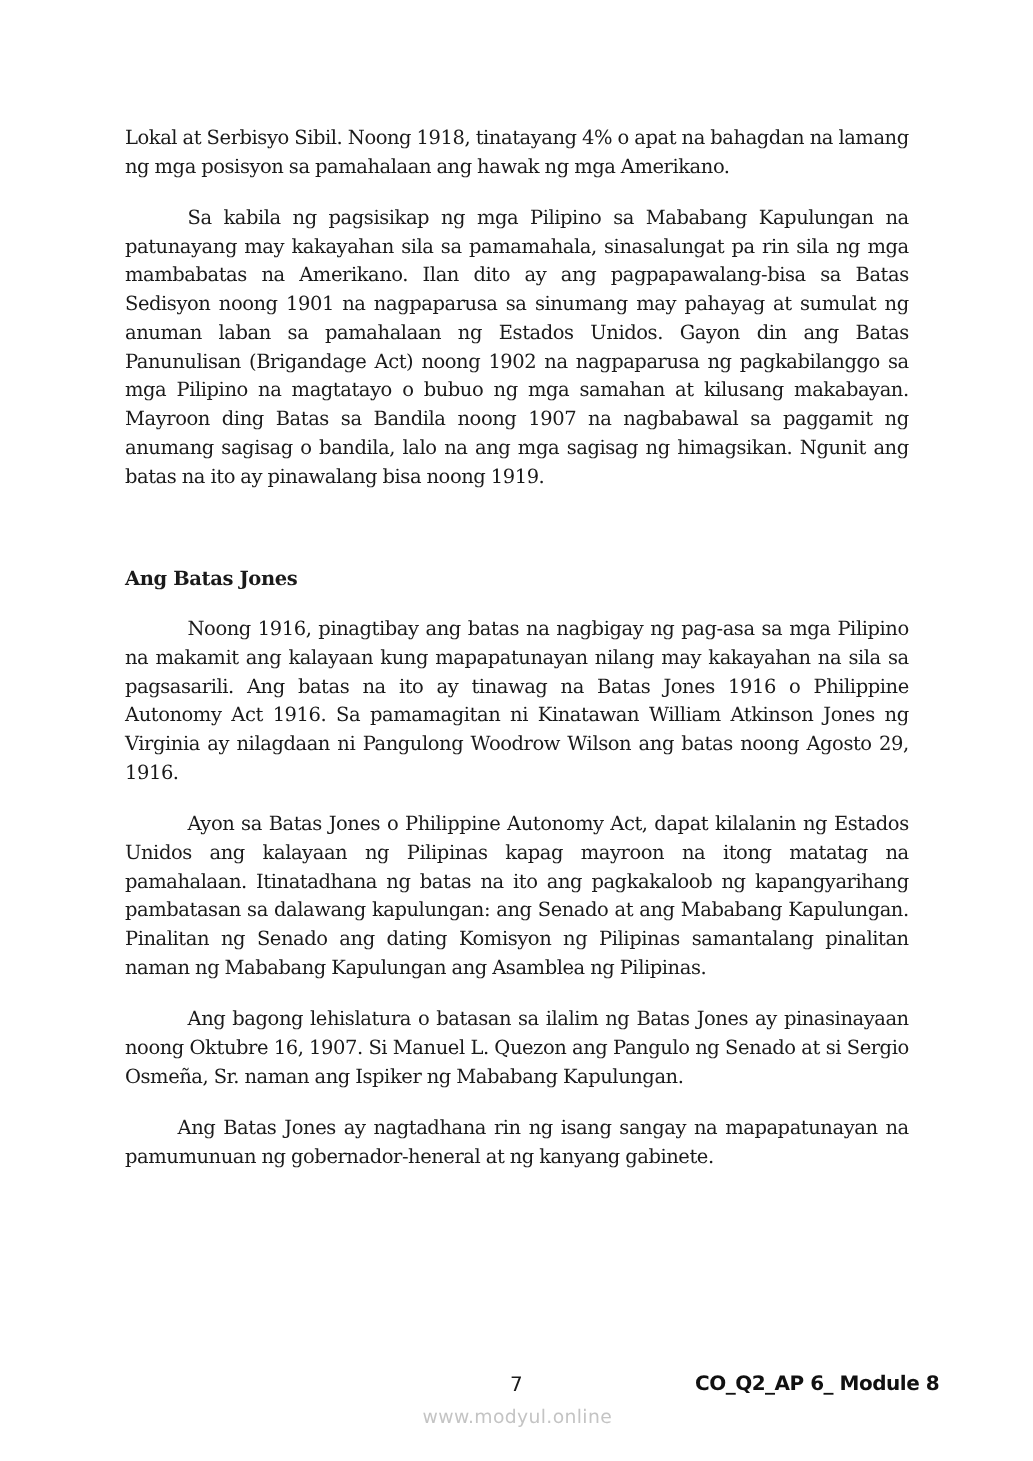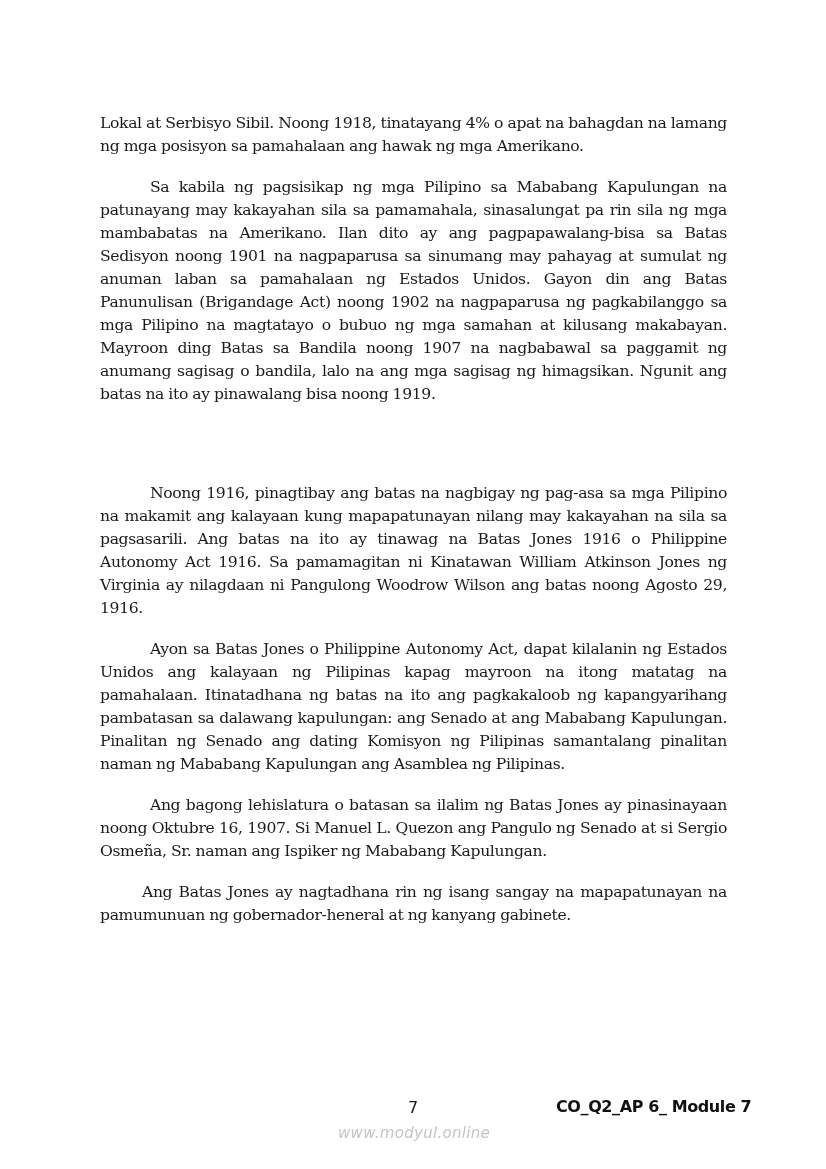--- a/index.html
+++ b/index.html
@@ -2,21 +2,21 @@
 <html><head>
   <meta charset="utf-8">
   <style>
     html, body { margin: 0; padding: 0; background: #ffffff; }
     body {
       width: 826px; height: 1169px; position: relative; overflow: hidden;
       font-family: "DejaVu Serif", "Liberation Serif", serif;
       color: #1a1a1a;
     }
     .content {
-      position: absolute; left: 100px; top: 99px; width: 627px; margin-top: 13px;
+      position: absolute; left: 100px; top: 99px; width: 627px;
     }
     .para {
       margin: 0; font-size: 15.6px; line-height: 23px;
       text-align: justify; letter-spacing: -0.35px; word-spacing: -0.3px;
     }
     .para.indent { text-indent: 50px; }
     .para.indent-small { text-indent: 42px; }
     .gap { height: 18px; }
     .gap-lg { height: 40px; }
     .heading {
@@ -29,37 +29,38 @@
       font-size: 16px; color: #1a1a1a;
     }
     .module-code {
       position: absolute; left: 556px; top: 1097px;
       font-family: "DejaVu Sans", "Liberation Sans", sans-serif;
       font-size: 16px; font-weight: bold; color: #111; letter-spacing: -0.4px;
     }
     .watermark {
       position: absolute; left: 338px; top: 1124px;
       font-family: "DejaVu Sans", "Liberation Sans", sans-serif;
-      font-size: 15px; color: #c4c4c4; letter-spacing: 0.3px; font-style: italic;
+      font-size: 15px; color: #c4c4c4; letter-spacing: 0.3px;
     }
   </style>
 </head>
 <body>
 
 <div class="content">
   <p class="para">Lokal at Serbisyo Sibil. Noong 1918, tinatayang 4% o apat na bahagdan na lamang ng mga posisyon sa pamahalaan ang hawak ng mga Amerikano.</p>
   <div class="gap"></div>
   <p class="para indent">Sa kabila ng pagsisikap ng mga Pilipino sa Mababang Kapulungan na patunayang may kakayahan sila sa pamamahala, sinasalungat pa rin sila ng mga mambabatas na Amerikano. Ilan dito ay ang pagpapawalang-bisa sa Batas Sedisyon noong 1901 na nagpaparusa sa sinumang may pahayag at sumulat ng anuman laban sa pamahalaan ng Estados Unidos. Gayon din ang Batas Panunulisan (Brigandage Act) noong 1902 na nagpaparusa ng pagkabilanggo sa mga Pilipino na magtatayo o bubuo ng mga samahan at kilusang makabayan. Mayroon ding Batas sa Bandila noong 1907 na nagbabawal sa paggamit ng anumang sagisag o bandila, lalo na ang mga sagisag ng himagsikan. Ngunit ang batas na ito ay pinawalang bisa noong 1919.</p>
   <div class="gap"></div>
   <div class="gap-lg"></div>
+  <h2 class="heading">Ang Batas Jones</h2>
   <div class="gap"></div>
   <p class="para indent">Noong 1916, pinagtibay ang batas na nagbigay ng pag-asa sa mga Pilipino na makamit ang kalayaan kung mapapatunayan nilang may kakayahan na sila sa pagsasarili. Ang batas na ito ay tinawag na Batas Jones 1916 o Philippine Autonomy Act 1916. Sa pamamagitan ni Kinatawan William Atkinson Jones ng Virginia ay nilagdaan ni Pangulong Woodrow Wilson ang batas noong Agosto 29, 1916.</p>
   <div class="gap"></div>
   <p class="para indent">Ayon sa Batas Jones o Philippine Autonomy Act, dapat kilalanin ng Estados Unidos ang kalayaan ng Pilipinas kapag mayroon na itong matatag na pamahalaan. Itinatadhana ng batas na ito ang pagkakaloob ng kapangyarihang pambatasan sa dalawang kapulungan: ang Senado at ang Mababang Kapulungan. Pinalitan ng Senado ang dating Komisyon ng Pilipinas samantalang pinalitan naman ng Mababang Kapulungan ang Asamblea ng Pilipinas.</p>
   <div class="gap"></div>
   <p class="para indent">Ang bagong lehislatura o batasan sa ilalim ng Batas Jones ay pinasinayaan noong Oktubre 16, 1907. Si Manuel L. Quezon ang Pangulo ng Senado at si Sergio Osmeña, Sr. naman ang Ispiker ng Mababang Kapulungan.</p>
   <div class="gap"></div>
   <p class="para indent-small">Ang Batas Jones ay nagtadhana rin ng isang sangay na mapapatunayan na pamumunuan ng gobernador-heneral at ng kanyang gabinete.</p>
 </div>
 
 <div class="page-num">7</div>
-<div class="module-code">CO_Q2_AP 6_ Module 7</div>
+<div class="module-code">CO_Q2_AP 6_ Module 8</div>
 <div class="watermark">www.modyul.online</div>
 
 </body></html>

